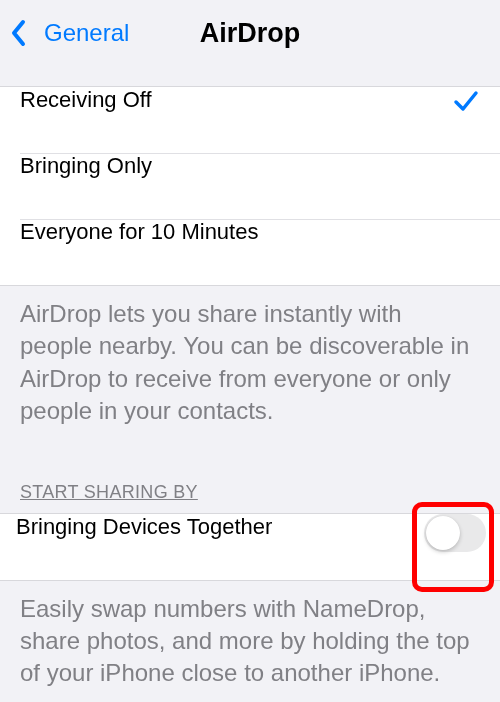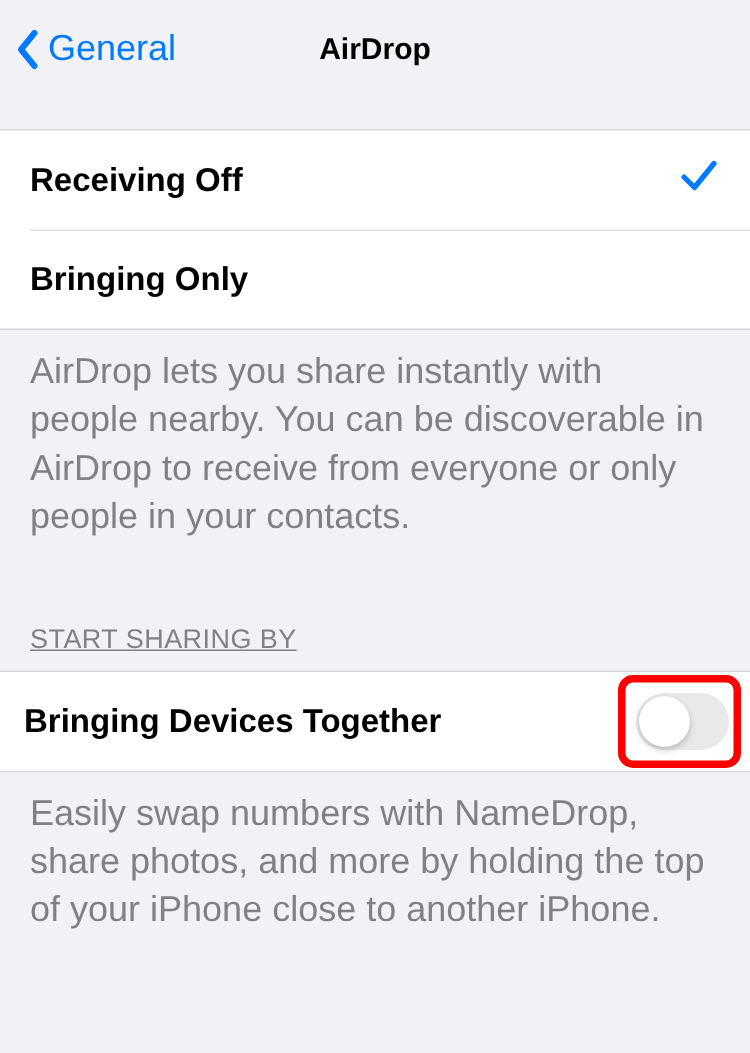--- a/index.html
+++ b/index.html
@@ -23,52 +23,51 @@
       align-items: center;
       position: relative;
       background: #f2f2f6;
     }
     .back {
       display: flex;
       align-items: flex-end;
       color: #007aff;
       font-size: 24px;
       padding-left: 10px;
-      gap: 4px;
+      gap: 16px;
       cursor: pointer;
     }
     .back svg {
       width: 18px;
       height: 28px;
     }
     .nav-title {
       position: absolute;
       left: 0;
       right: 0;
       text-align: center;
-      font-size: 20px;
+      font-size: 27px;
       font-weight: 700;
       pointer-events: none;
     }
     .spacer-top {
       height: 20px;
     }
     
     .group {
       background: #fff;
       border-top: 1px solid #d8d8dc;
       border-bottom: 1px solid #d8d8dc;
     }
     .row {
       min-height: 66px;
       display: flex;
-      align-items: center;
       padding: 0 20px;
       font-size: 22px;
-      font-weight: 700;
+      font-weight: 400;
       color: #000;
       position: relative;
       cursor: pointer;
       gap: 48px;
     }
     .row + .row::before {
       content: "";
       position: absolute;
       top: 0;
       left: 20px;
@@ -163,20 +162,23 @@
     <span>Receiving Off</span>
     <span class="check">
       <svg viewBox="0 0 28 28">
           <path d="M4 15 L11 22 L24 6"></path>
         </svg>
     </span>
   </div>
   <div class="row">
     <span>Bringing Only</span>
   </div>
+  <div class="row">
+    <span>Everyone for 10 Minutes</span>
+  </div>
 </div>
 
 <div class="footer-text">AirDrop lets you share instantly with people nearby. You can be discoverable in AirDrop to receive from everyone or only people in your contacts.</div>
 
 <div class="gap"></div>
 
 <div class="header-text">START SHARING BY</div>
 
 <div class="group">
   <div class="row toggle-row">

